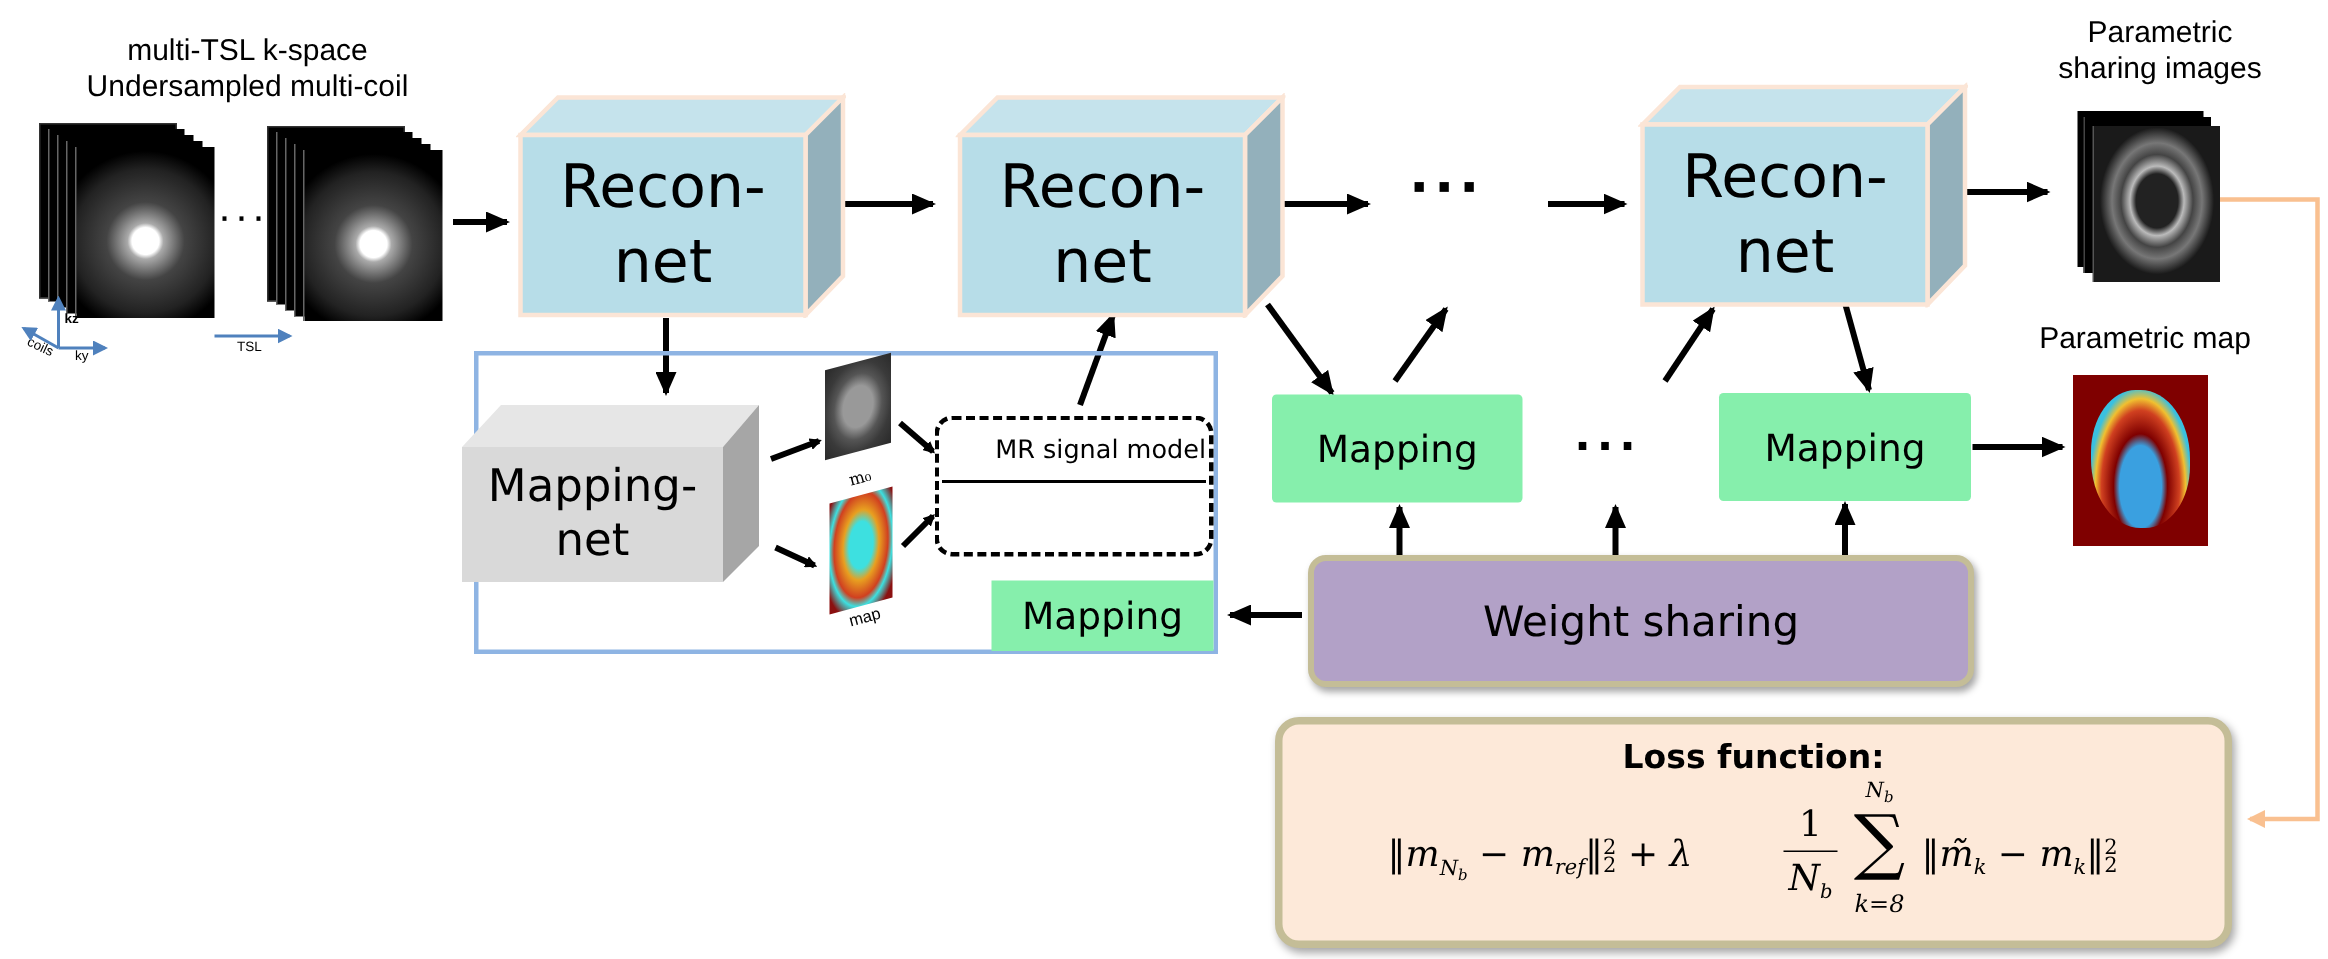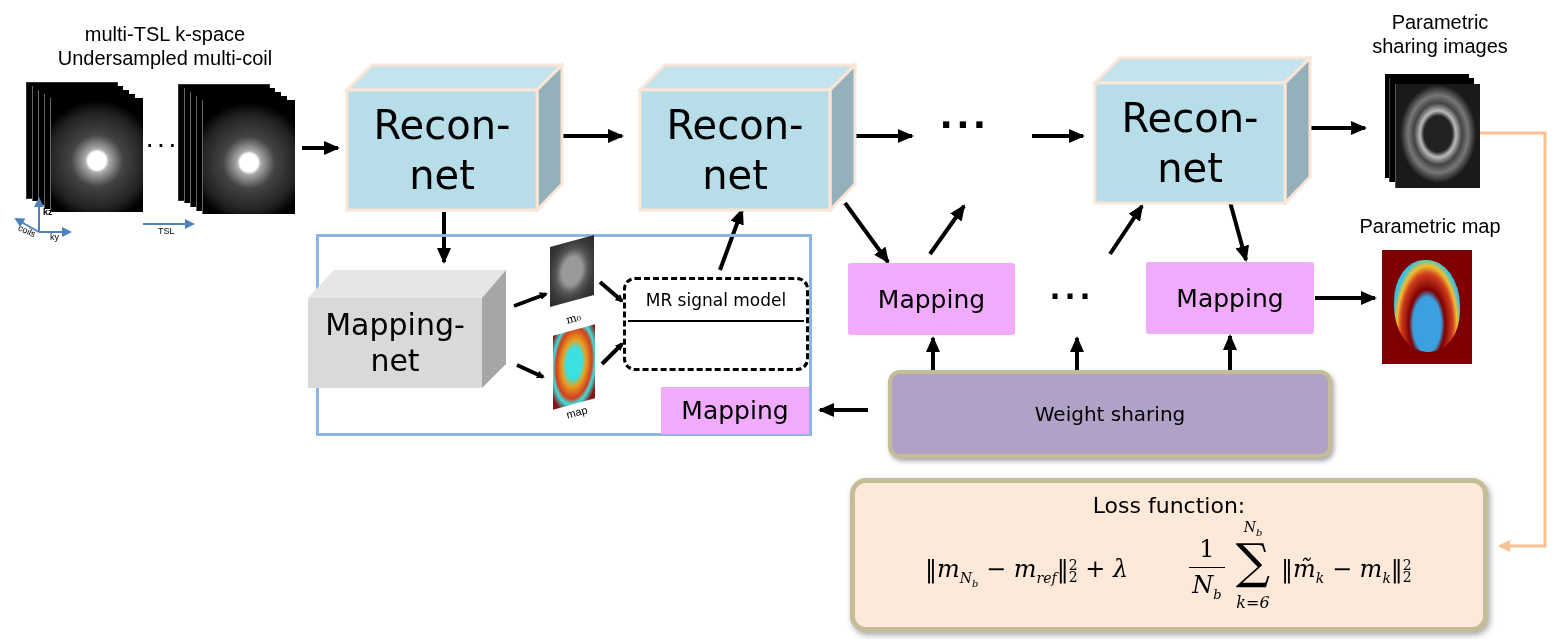--- a/index.html
+++ b/index.html
@@ -2,21 +2,21 @@
 <html><head>
 <meta charset="utf-8">
 <style>
   html,body{margin:0;padding:0;background:#fff;}
   body{width:1552px;height:639px;position:relative;overflow:hidden;font-family:"Liberation Sans",sans-serif;color:#000;}
   .abs{position:absolute;}
   .lbl{font-family:"Liberation Sans",sans-serif;font-size:20px;text-align:center;line-height:24px;}
   .hand{font-family:"DejaVu Sans",sans-serif;}
   svg.wires{position:absolute;left:0;top:0;}
   .box-text{position:absolute;display:flex;align-items:center;justify-content:center;}
-  .mapping{background:#f0abfc;border-radius:3px;font-size:25px;}
+  .mapping{background:#86efac;border-radius:3px;font-size:25px;}
   .recon-t{font-size:40px;line-height:50px;}
   .kimg{position:absolute;background:#000;}
 </style>
 </head>
 <body>
 
 <div class="abs lbl" style="left:20px;top:22px;width:290px;">
   <div>multi-TSL k-space</div>
   <div>Undersampled multi-coil</div>
 </div>
@@ -160,51 +160,51 @@
   </div>
 </div>
 
 <div class="abs" style="left:550px;top:241px;width:44px;height:60px;background:radial-gradient(ellipse at 50% 50%, #999 0 10px, #555 16px, #3a3a3a 22px, #2b2b2b 30px);transform:skewY(-15deg);"></div>
 <div class="abs" style="left:566px;top:312px;font-size:11px;font-family:'DejaVu Serif',serif;transform:rotate(-15deg);">m₀</div>
 
 <div class="abs" style="left:553px;top:330px;width:42px;height:74px;background:radial-gradient(ellipse at 50% 45%, #3de0e0 0 8px, #e8a020 12px, #d04020 18px, #3de0e0 21px, #8b1010 26px);transform:skewY(-15deg);"></div>
 <div class="abs" style="left:566px;top:406px;font-size:11px;transform:rotate(-15deg);">map</div>
 
 <div class="abs" style="left:623px;top:277px;width:180px;height:88px;border:3px dashed #000;border-radius:12px;background:#fff;">
-  <div class="hand" style="height:40px;line-height:40px;text-align:center;font-size:17px;border-bottom:2px solid #000;margin:0 2px;">MR signal model</div>
+  <div class="hand" style="height:40px;line-height:40px;text-align:right;font-size:17px;border-bottom:2px solid #000;margin:0 2px;">MR signal model</div>
 </div>
 
 <div class="abs box-text mapping hand" style="left:661px;top:387px;width:148px;height:47px;border-radius:0;">Mapping</div>
 
 <div class="abs box-text mapping hand" style="left:848px;top:263px;width:167px;height:72px;">Mapping</div>
 <div class="abs" style="left:1050px;top:276px;font-size:36px;font-weight:bold;letter-spacing:3px;">···</div>
 <div class="abs box-text mapping hand" style="left:1146px;top:262px;width:168px;height:72px;">Mapping</div>
 
-<div class="abs box-text hand" style="left:872px;top:370px;width:436px;height:80px;background:#b2a1c7;border:4px solid #c4bd97;border-radius:12px;font-size:20px;box-shadow:2px 3px 5px rgba(0,0,0,0.35);margin-left:16px;">Weight sharing</div>
+<div class="abs box-text hand" style="left:872px;top:370px;width:436px;height:80px;background:#b2a1c7;border:4px solid #c4bd97;border-radius:12px;font-size:28px;box-shadow:2px 3px 5px rgba(0,0,0,0.35);">Weight sharing</div>
 
 <div class="abs lbl" style="left:1335px;top:10px;width:210px;">
   <div>Parametric</div>
   <div>sharing  images</div>
 </div>
 <div class="abs" style="left:1385px;top:74px;width:94px;height:114px;">
   <div class="kimg" style="left:0;top:0;width:84px;height:104px;"></div>
   <div class="kimg" style="left:4px;top:4px;width:84px;height:104px;border-left:1px solid #444;"></div>
   <div class="kimg" style="left:10px;top:10px;width:84px;height:104px;border-left:1px solid #555;background:radial-gradient(ellipse at 50% 48%, #222 0 14px, #bbb 18px, #444 24px, #777 30px, #1a1a1a 38px);"></div>
 </div>
 
 <div class="abs lbl" style="left:1340px;top:214px;width:180px;">Parametric map</div>
 <div class="abs" style="left:1382px;top:250px;width:90px;height:114px;background:#7f0000;">
   <div style="position:absolute;left:12px;top:10px;width:66px;height:92px;border-radius:45% 50% 45% 50%;background:radial-gradient(ellipse at 50% 70%, #3aa0e0 0 14px, #7f0000 18px, #d04020 26px, #f0c030 30px, #3ac0e0 34px);"></div>
 </div>
 
 <div class="abs" style="left:850px;top:478px;width:628px;height:144px;background:#fde9d9;border:5px solid #c4bd97;border-radius:16px;box-shadow:2px 3px 6px rgba(0,0,0,0.35);">
-  <div class="hand" style="text-align:center;font-size:22px;font-weight:normal;margin-top:10px;">Loss function:</div>
+  <div class="hand" style="text-align:center;font-size:22px;font-weight:bold;margin-top:10px;">Loss function:</div>
   <div style="position:absolute;left:0;right:0;top:42px;height:96px;font-family:'DejaVu Serif',serif;font-size:24px;">
     <div style="position:absolute;left:70px;top:30px;font-style:italic;white-space:nowrap;">‖m<sub style="font-size:14px;">N<sub style="font-size:10px;">b</sub></sub> − m<sub style="font-size:14px;">ref</sub>‖<span style="display:inline-block;vertical-align:middle;line-height:12px;font-size:14px;font-style:normal;"><span style="display:block;">2</span><span style="display:block;">2</span></span> + λ</div>
     <div style="position:absolute;left:334px;top:10px;width:36px;text-align:center;font-style:normal;">1</div>
     <div style="position:absolute;left:334px;top:42px;width:36px;border-top:1.5px solid #000;"></div>
     <div style="position:absolute;left:334px;top:46px;width:36px;text-align:center;font-style:italic;">N<sub style="font-size:13px;">b</sub></div>
     <div style="position:absolute;left:378px;top:-6px;width:40px;text-align:center;font-size:14px;font-style:italic;">N<sub style="font-size:10px;">b</sub></div>
     <div style="position:absolute;left:376px;top:8px;width:44px;text-align:center;font-size:48px;line-height:56px;">∑</div>
-    <div style="position:absolute;left:374px;top:68px;width:48px;text-align:center;font-size:16px;font-style:italic;">k=6</div>
+    <div style="position:absolute;left:374px;top:68px;width:48px;text-align:center;font-size:16px;font-style:italic;">k=8</div>
     <div style="position:absolute;left:426px;top:30px;font-style:italic;white-space:nowrap;">‖m̃<sub style="font-size:14px;">k</sub> − m<sub style="font-size:14px;">k</sub>‖<span style="display:inline-block;vertical-align:middle;line-height:12px;font-size:14px;font-style:normal;"><span style="display:block;">2</span><span style="display:block;">2</span></span></div>
   </div>
 </div>
 
 </body></html>

